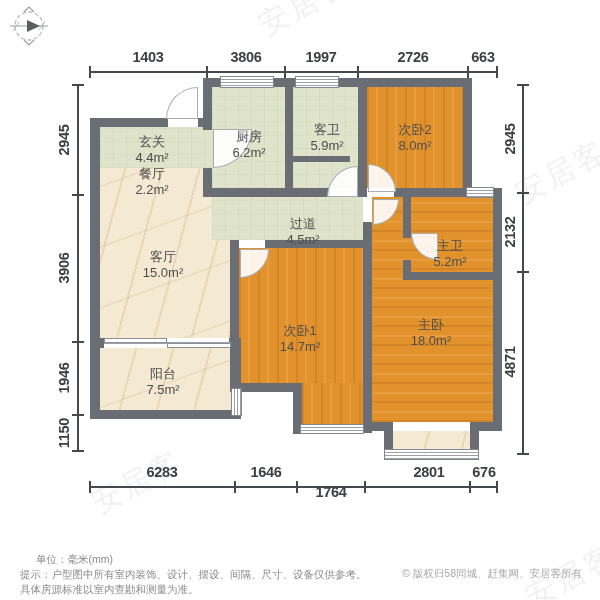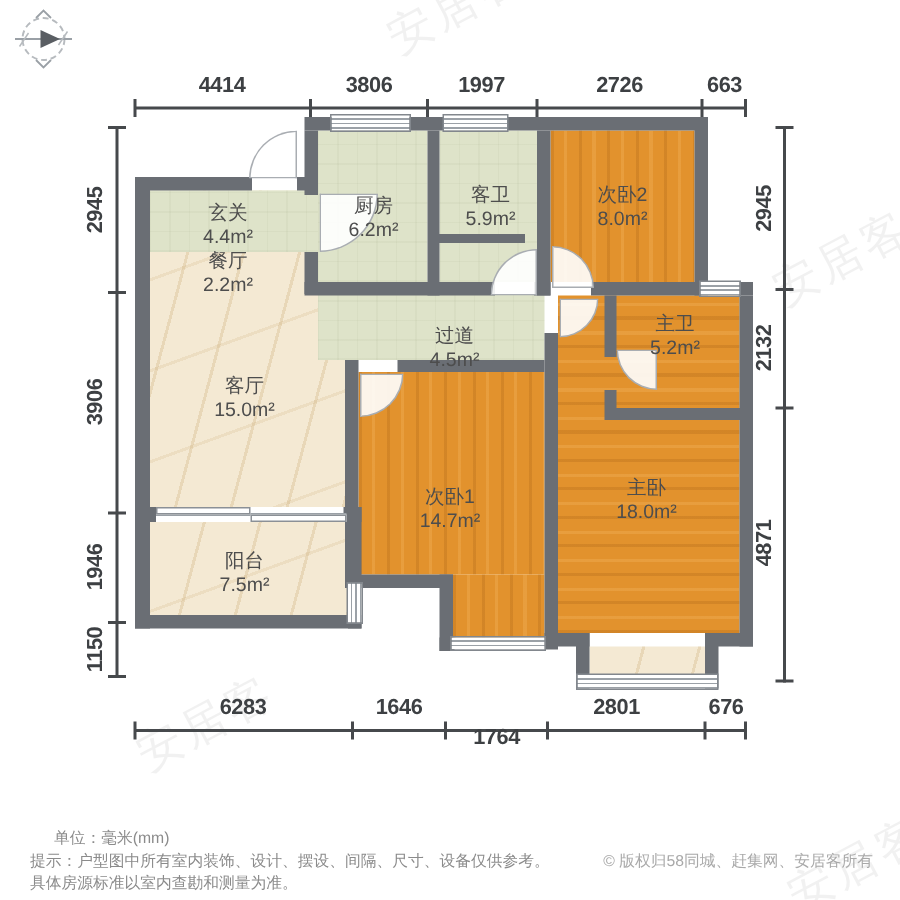--- a/index.html
+++ b/index.html
@@ -143,21 +143,21 @@
     <span>5.9m²</span>
   </div>
   <div class="rl" style="left:415px;top:122px">
     <span>次卧2</span>
     <span>8.0m²</span>
   </div>
   <div class="rl" style="left:303px;top:216px">
     <span>过道</span>
     <span>4.5m²</span>
   </div>
-  <div class="rl" style="left:450px;top:208px">
+  <div class="rl" style="left:450px;top:238px">
     <span>主卫</span>
     <span>5.2m²</span>
   </div>
   <div class="rl" style="left:163px;top:249px">
     <span>客厅</span>
     <span>15.0m²</span>
   </div>
   <div class="rl" style="left:300px;top:323px">
     <span>次卧1</span>
     <span>14.7m²</span>
@@ -171,37 +171,37 @@
     <span>7.5m²</span>
   </div>
 
   <i class="dl" style="left:90px;top:71px;width:408px;height:2px"></i>
   <i class="dl" style="left:89px;top:66px;width:2px;height:12px"></i>
   <i class="dl" style="left:206px;top:66px;width:2px;height:12px"></i>
   <i class="dl" style="left:284px;top:66px;width:2px;height:12px"></i>
   <i class="dl" style="left:357px;top:66px;width:2px;height:12px"></i>
   <i class="dl" style="left:467px;top:66px;width:2px;height:12px"></i>
   <i class="dl" style="left:496px;top:66px;width:2px;height:12px"></i>
-  <span class="dimlab" style="left:148px;top:57px">4414</span>
+  <span class="dimlab" style="left:148px;top:57px">1403</span>
   <span class="dimlab" style="left:246px;top:57px">3806</span>
   <span class="dimlab" style="left:321px;top:57px">1997</span>
   <span class="dimlab" style="left:413px;top:57px">2726</span>
   <span class="dimlab" style="left:483px;top:57px">663</span>
 
   <i class="dl" style="left:90px;top:486px;width:408px;height:2px"></i>
   <i class="dl" style="left:89px;top:481px;width:2px;height:12px"></i>
   <i class="dl" style="left:234px;top:481px;width:2px;height:12px"></i>
   <i class="dl" style="left:296px;top:481px;width:2px;height:12px"></i>
   <i class="dl" style="left:364px;top:481px;width:2px;height:12px"></i>
   <i class="dl" style="left:469px;top:481px;width:2px;height:12px"></i>
   <i class="dl" style="left:496px;top:481px;width:2px;height:12px"></i>
   <span class="dimlab" style="left:162px;top:472px">6283</span>
   <span class="dimlab" style="left:266px;top:472px">1646</span>
   <span class="dimlab" style="left:331px;top:492px">1764</span>
-  <span class="dimlab" style="left:411px;top:472px">2801</span>
+  <span class="dimlab" style="left:429px;top:472px">2801</span>
   <span class="dimlab" style="left:484px;top:472px">676</span>
 
   <i class="dl" style="left:77px;top:85px;width:2px;height:367px"></i>
   <i class="dl" style="left:72px;top:84px;width:12px;height:2px"></i>
   <i class="dl" style="left:72px;top:194px;width:12px;height:2px"></i>
   <i class="dl" style="left:72px;top:341px;width:12px;height:2px"></i>
   <i class="dl" style="left:72px;top:414px;width:12px;height:2px"></i>
   <i class="dl" style="left:72px;top:450px;width:12px;height:2px"></i>
   <span class="dimlab rot" style="left:64px;top:140px">2945</span>
   <span class="dimlab rot" style="left:64px;top:268px">3906</span>

